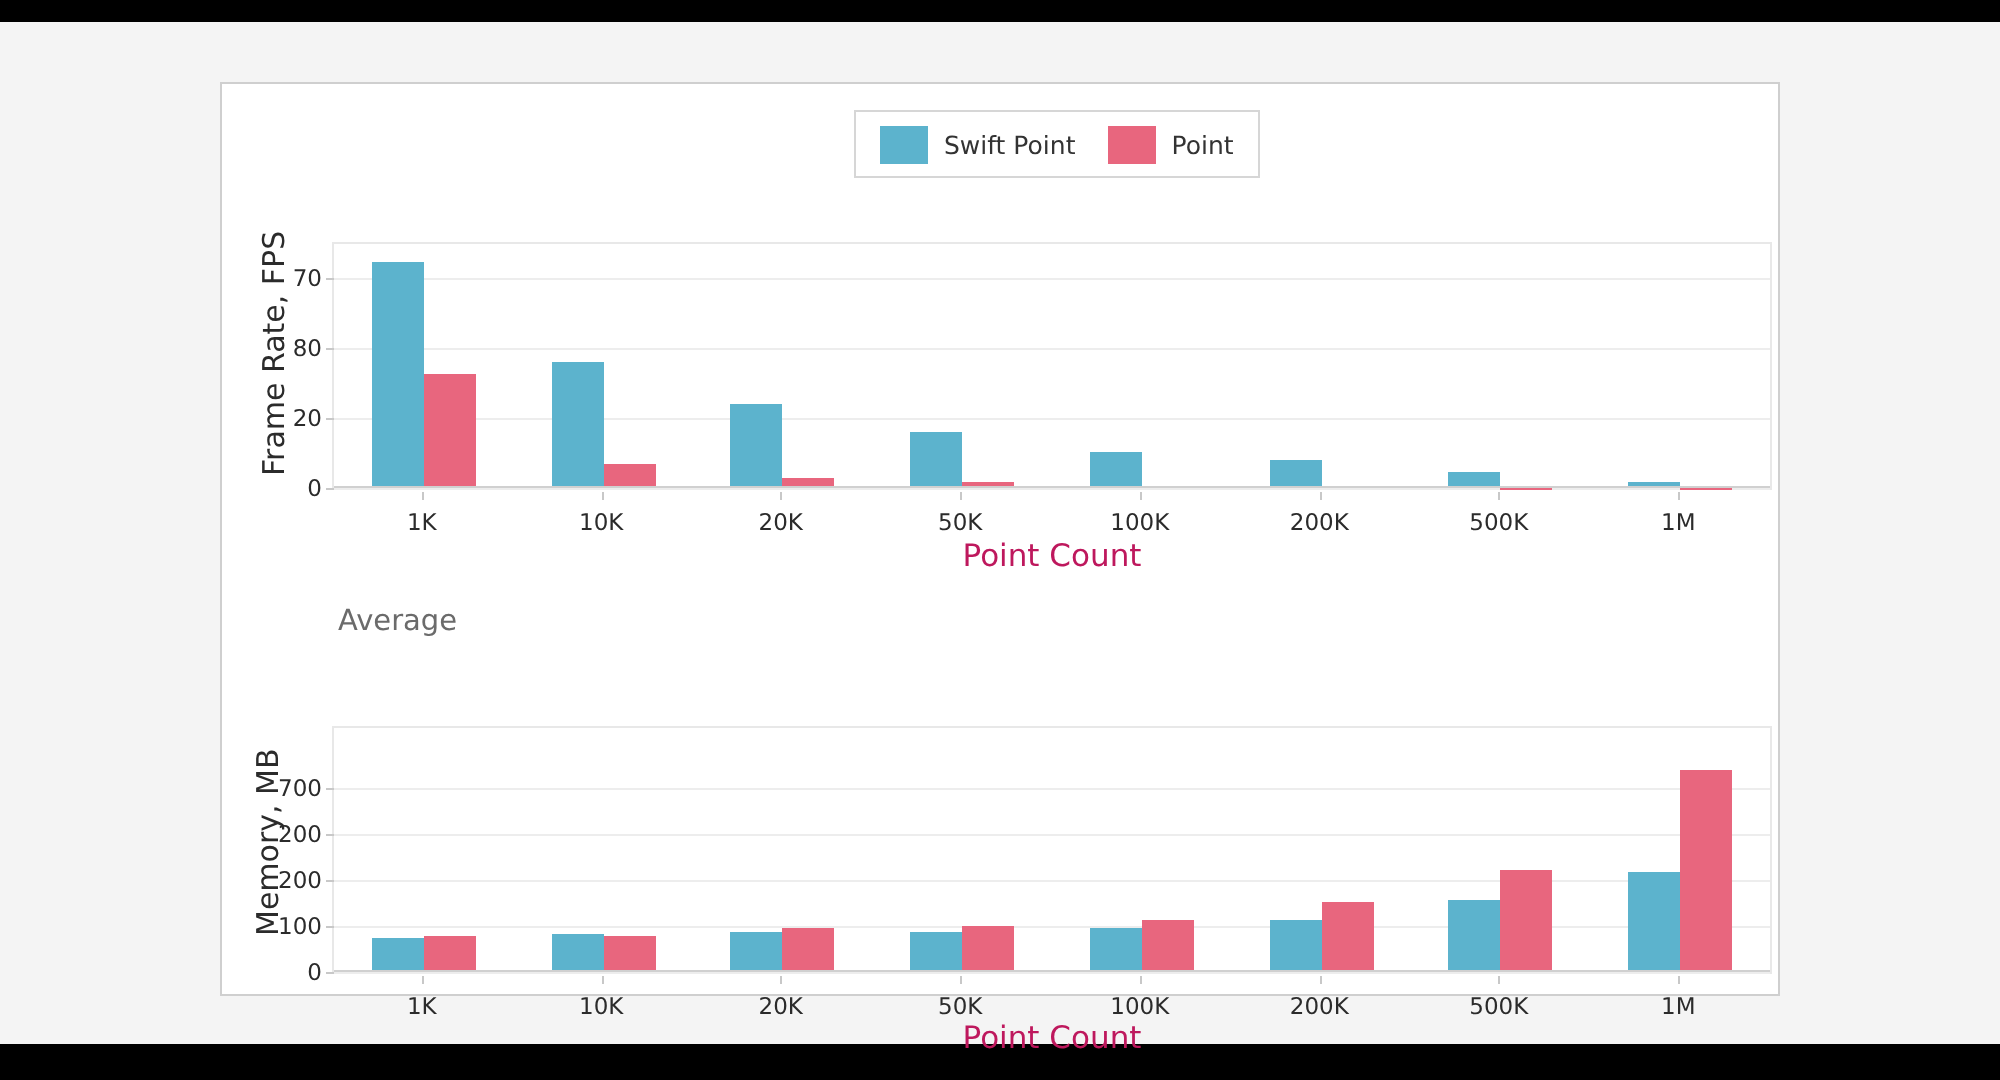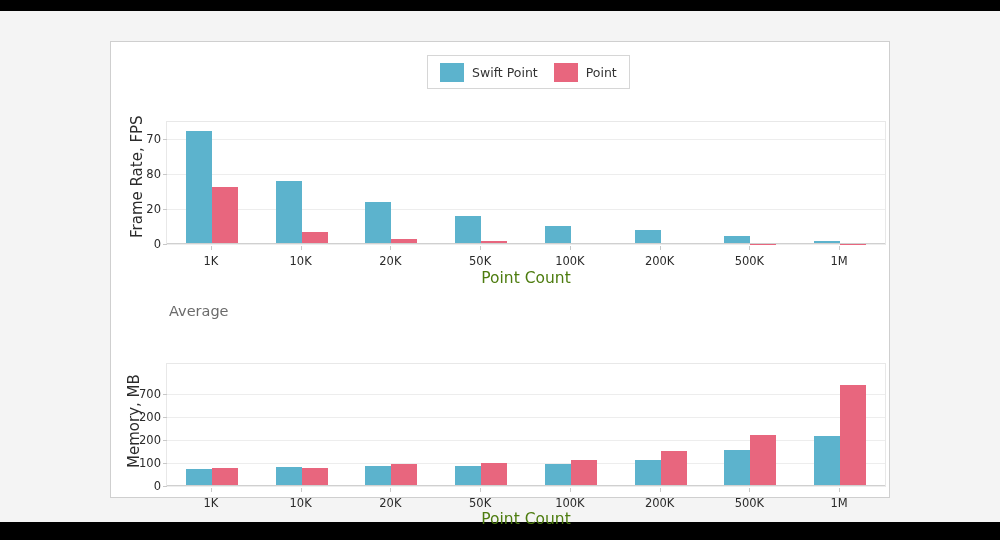--- a/index.html
+++ b/index.html
@@ -165,21 +165,21 @@
     position: absolute;
     top: 0;
     width: 1px;
     height: 4px;
     background: #c8c8c8;
   }
 
   .xlabel {
     position: absolute;
     font-size: 15.5px;
-    color: #4d7c0f;
+    color: #be185d;
     white-space: nowrap;
     transform: translateX(-50%);
   }
   .panel.p1 .xlabel { left: 415px; top: 227px; }
   .panel.p2 .xlabel { left: 415px; top: 262px; }
 </style>
 </head>
 <body>
 
 <div class="bar-black top"></div>

